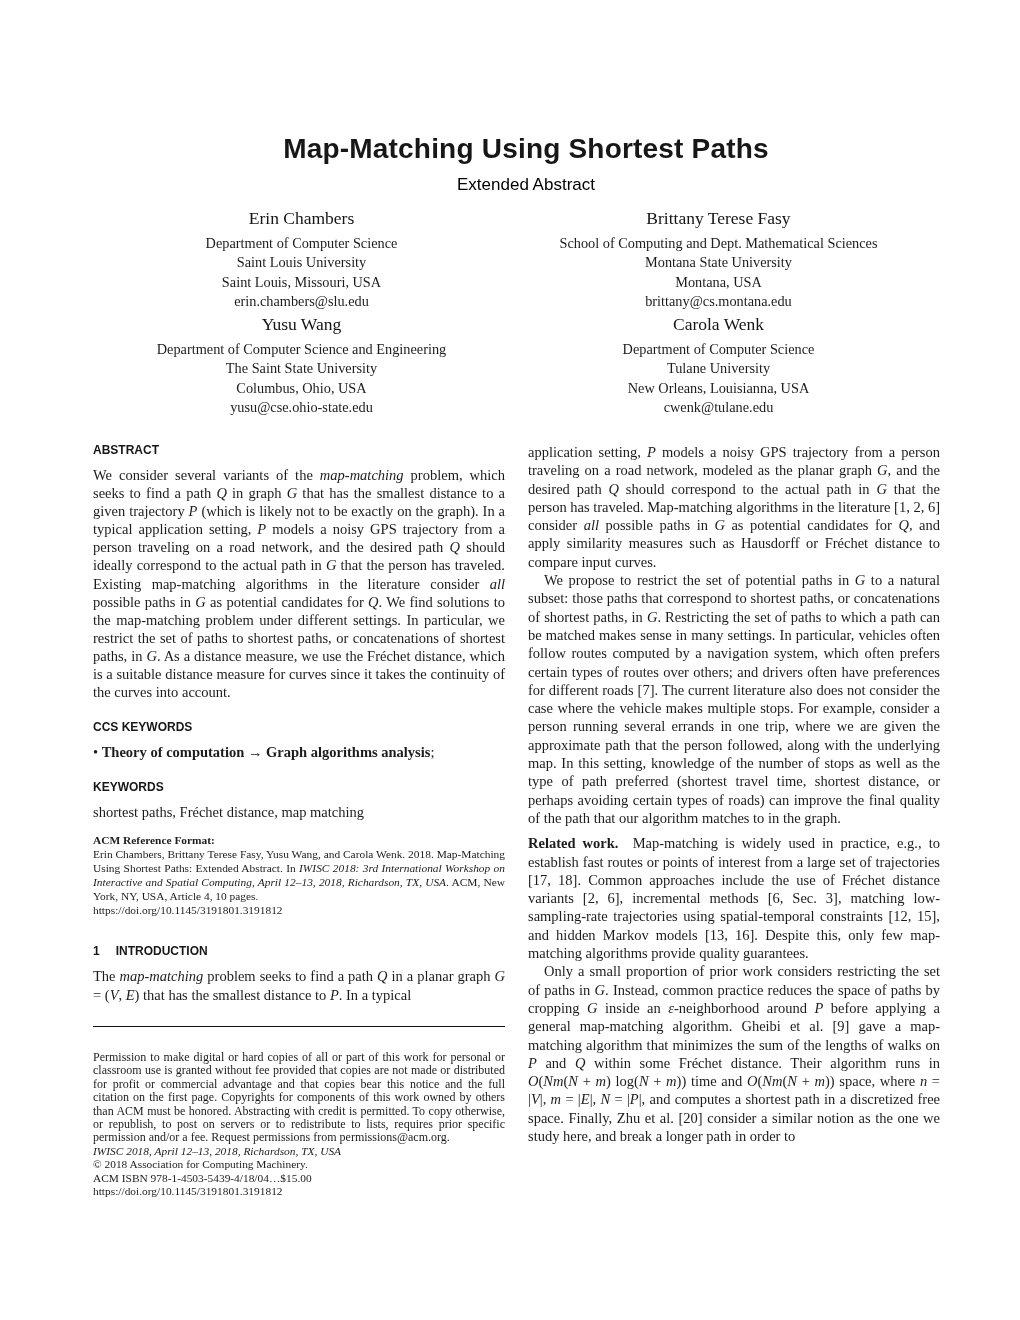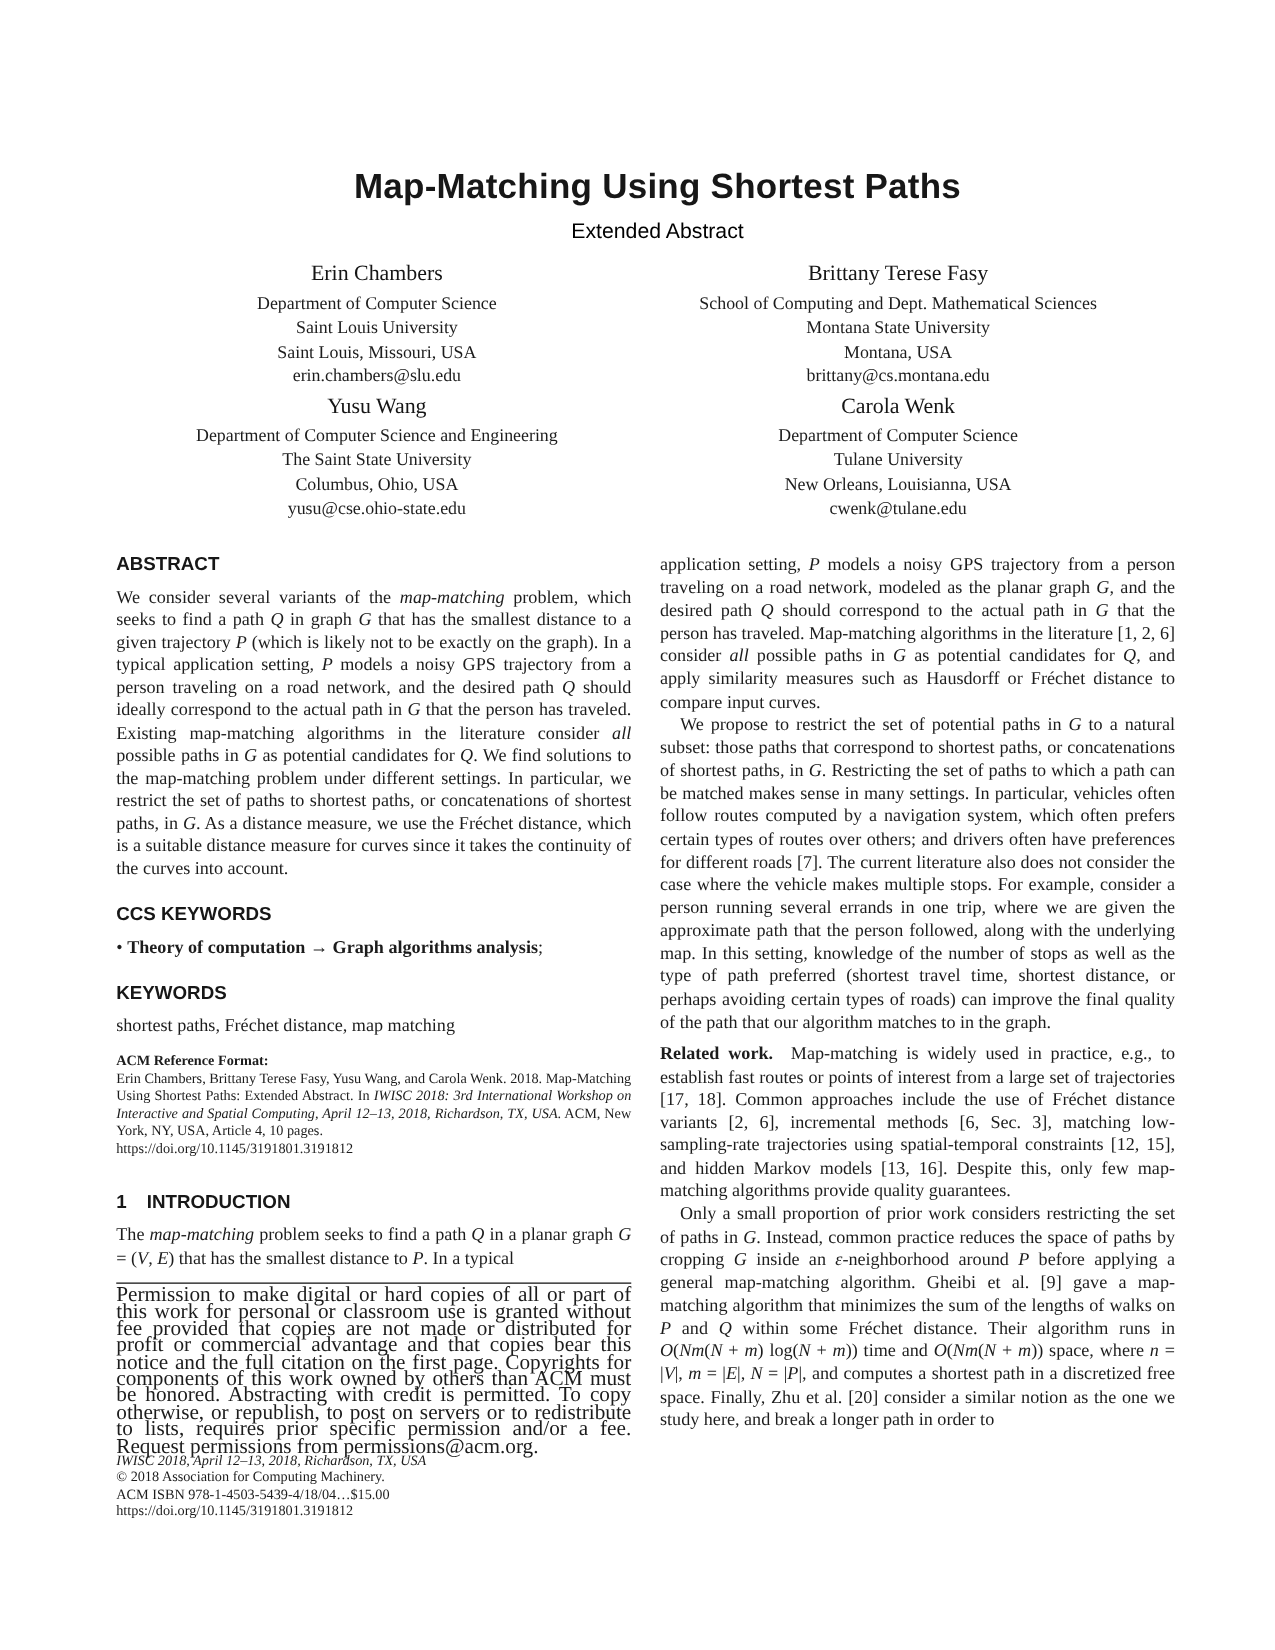--- a/index.html
+++ b/index.html
@@ -25,42 +25,42 @@
   .authors-row.row2 { top:314px; }
   .author { flex:1; text-align:center; }
   .author-name { font-size:17.5px; margin-bottom:5px; color:#151515; }
   .author-line { font-size:14.3px; line-height:19.4px; color:#1c1c1c; }
   
   .col { position:absolute; width:412px; text-align:justify; }
   .col.left  { left:93px;  top:443px; }
   .col.right { left:528px; top:443px; font-size:14.5px; line-height:18.3px; }
   h2.sec {
     font-family:"Liberation Sans", sans-serif;
-    font-size:15px; font-weight:bold; color:#171717;
+    font-size:12px; font-weight:bold; color:#171717;
     text-align:left; margin:0 0 9px 0;
   }
   .sec-num { display:inline-block; margin-right:16px; }
   .bodytext { font-size:14.5px; line-height:18.1px; }
   .abstract-body { margin-bottom:19px; }
   .ccs-head, .kw-head { margin-top:19px; }
   .ccs-body { margin-bottom:19px; }
   .kw-body { margin-bottom:12px; }
   .acmref {
     font-size:11.4px; line-height:14px; text-align:justify; margin-bottom:27px;
   }
   .acmref .doi { display:block; }
   .intro-head { margin-bottom:9px; }
   .para { margin:0; }
   .para.indent { text-indent:16px; }
   .para.gap { margin-top:7px; }
   
   .footnote { position:absolute; left:93px; top:1026px; width:412px; }
   .footnote-rule { border:none; border-top:1.2px solid #111; width:412px; height:0; }
   .footnote-text {
-    margin-top:2px; font-size:17px; line-height:13.4px; text-align:justify;
+    margin-top:24px; font-size:12px; line-height:13.4px; text-align:justify;
   }
   .footnote-line { font-size:11.4px; line-height:13.4px; text-align:left; }
   .footnote-line.link { color:#1c1c1c; text-decoration:none; display:block; }
 </style>
 </head>
 <body>
 
 <div class="page">
 
   <div class="header">

